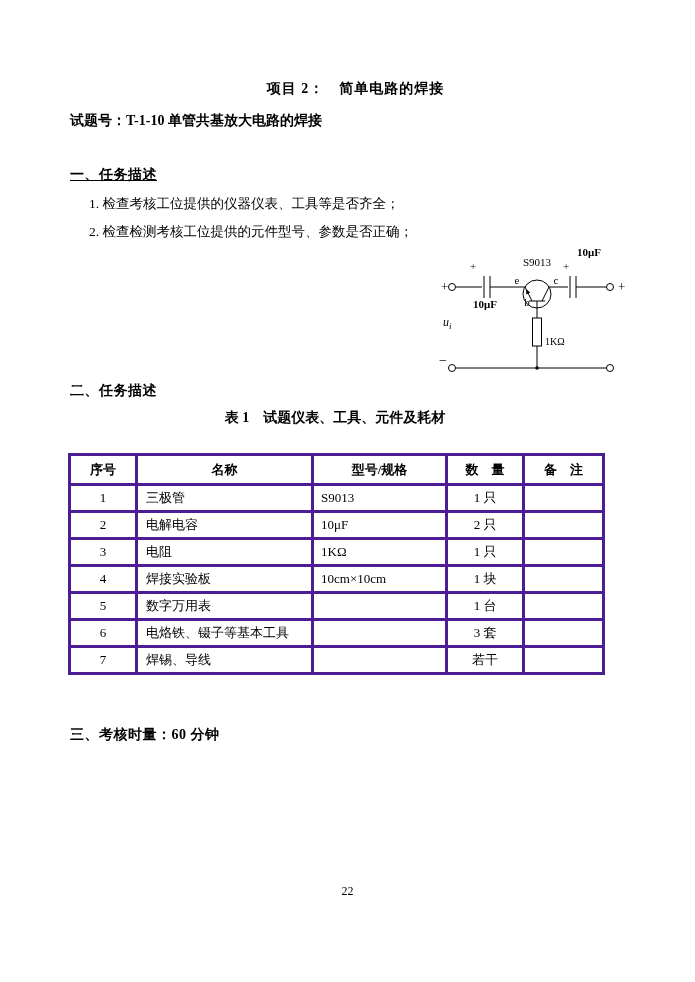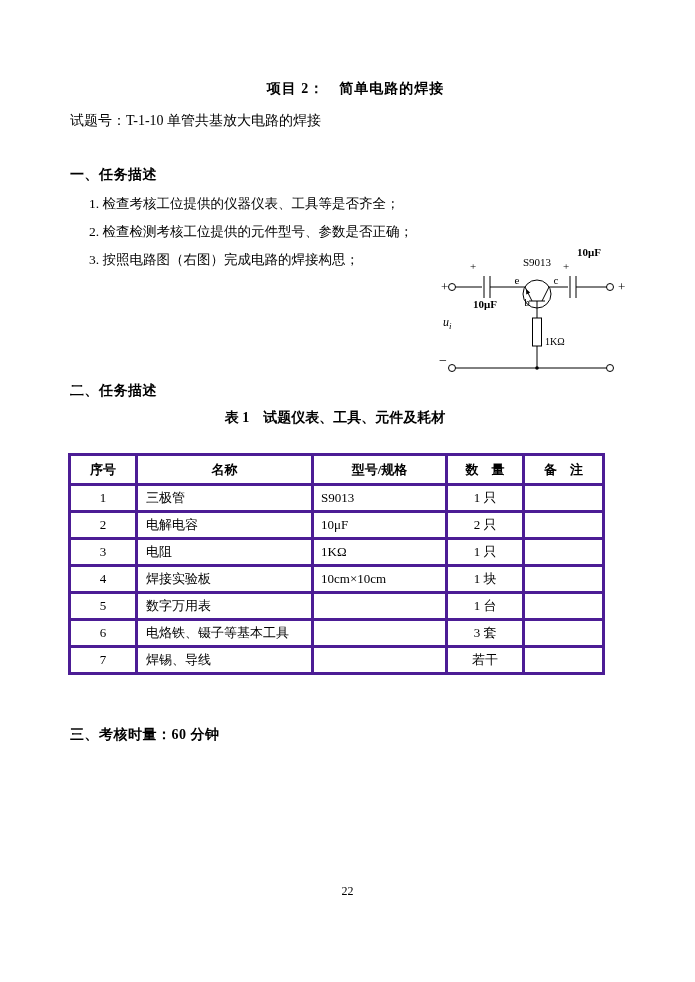--- a/index.html
+++ b/index.html
@@ -1,22 +1,22 @@
 <!DOCTYPE html>
 <html><head>
 <meta charset="utf-8">
 <style>
   * { margin:0; padding:0; box-sizing:border-box; }
   html, body { width:695px; height:982px; }
   body { background:#fff; color:#000; font-family:"Liberation Serif","DejaVu Serif",serif; position:relative; }
   .page { position:absolute; inset:0; overflow:hidden; background:#fff; }
   .title { position:absolute; top:80px; left:8px; width:100%; text-align:center; font-size:14px; font-weight:bold; letter-spacing:1px; }
-  .subtitle { position:absolute; top:112px; left:70px; font-size:14px; font-weight:normal; }
+  .subtitle { position:absolute; top:112px; left:70px; font-size:14px; font-weight:bold; }
   .heading { position:absolute; left:70px; font-size:14px; font-weight:bold; letter-spacing:0.5px; }
-  .h-task { top:166px; }
+  .h-task { top:166px;text-decoration:underline; }
   .h-cond { top:382px; }
   .h-dur  { top:702px;margin-top:24px; }
   .task-list { position:absolute; left:89px; top:190px; font-size:13.5px; }
   .task-item { height:28px; line-height:28px; white-space:nowrap; }
   .circuit { position:absolute; left:425px; top:240px; }
   svg text { font-family:"Liberation Serif","DejaVu Serif",serif; fill:#000; }
   .table-title { position:absolute; top:409px; left:0; width:670px; text-align:center; font-size:14px; font-weight:bold; }
   table.materials { position:absolute; left:68px; top:453px; border-collapse:collapse; table-layout:fixed; width:534px; background:#fff; }
   .materials th, .materials td { border:3px solid #4c1d95; font-size:13px; overflow:hidden; white-space:nowrap; }
   .materials th { font-weight:bold; text-align:center; height:30px; }
@@ -34,21 +34,20 @@
 <div class="page">
 
   <div class="title">项目 2：　简单电路的焊接</div>
   <div class="subtitle">试题号：T-1-10 单管共基放大电路的焊接</div>
 
   <div class="heading h-task">一、任务描述</div>
 
   <div class="task-list">
     <div class="task-item">1. 检查考核工位提供的仪器仪表、工具等是否齐全；</div>
     <div class="task-item">2. 检查检测考核工位提供的元件型号、参数是否正确；</div>
-    <div class="task-item">3. 按照电路图（右图）完成电路的焊接构思；</div>
   </div>
 
   <svg class="circuit" width="215" height="150" viewBox="0 0 215 150">
     <g stroke="#000" stroke-width="1" fill="none">
       <circle cx="27" cy="47" r="3.5"></circle>
       <line x1="30.5" y1="47" x2="57" y2="47"></line>
       <line x1="59" y1="36" x2="59" y2="58"></line>
       <line x1="65" y1="36" x2="65" y2="58"></line>
       <line x1="65" y1="47" x2="100" y2="47"></line>
       <circle cx="112" cy="54" r="14"></circle>

